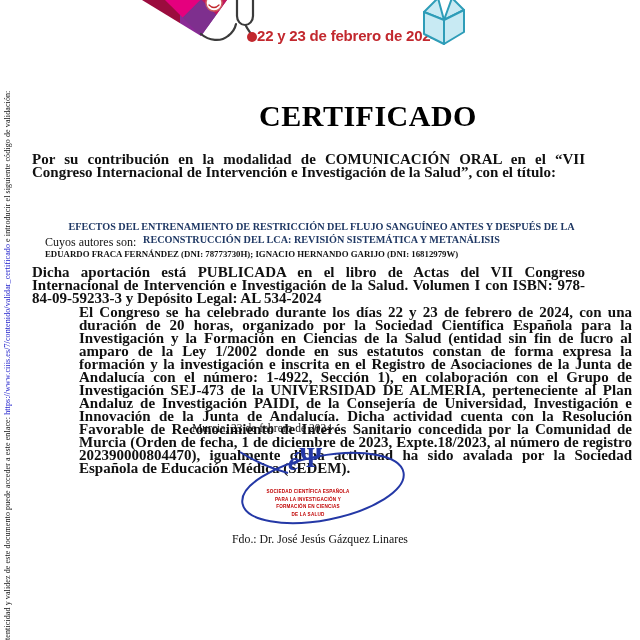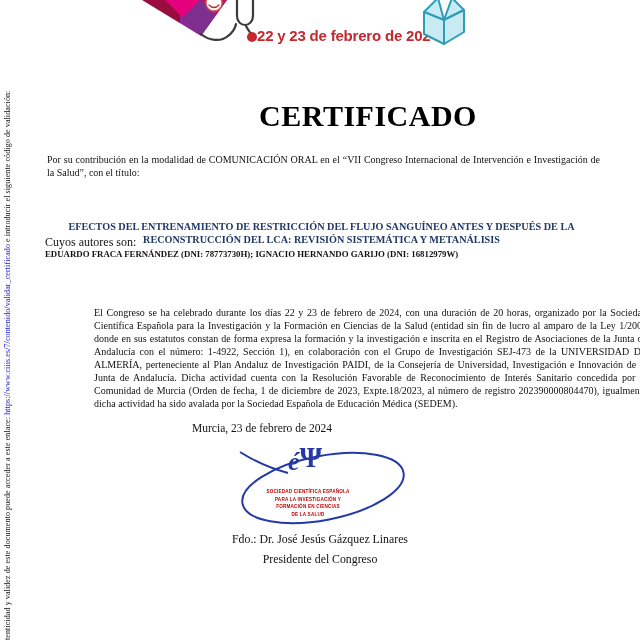--- a/index.html
+++ b/index.html
@@ -12,22 +12,22 @@
   .sidebar-text .link{color:#2222CC;text-decoration:none;cursor:pointer;}
   
   .heart-logo{position:absolute;left:135px;top:0;}
   .date-banner{position:absolute;left:257px;top:27px;
      font-family:"Liberation Sans", sans-serif;font-weight:bold;font-size:15px;
      letter-spacing:-0.2px;color:#C2282E;}
   .cube-logo{position:absolute;left:422px;top:0;}
   
   .cert-title{position:absolute;left:0;top:99px;width:640px;text-align:center;
      font-size:30px;font-weight:bold;letter-spacing:0.5px;color:#000;padding-left:48px;}
-  .para{position:absolute;left:47px;width:553px;font-size:10px;line-height:13px;
-     text-align:justify;color:#111;}
+  .para{position:absolute;left:32px;width:553px;font-size:15px;line-height:13px;
+     text-align:justify;color:#111;font-weight:bold;}
   .intro{top:153px;}
   .work-title{position:absolute;left:45px;top:192px;width:553px;text-align:center;
      font-size:10.2px;line-height:13px;font-weight:bold;color:#1F3864;margin-top:28px;}
   .authors-label{position:absolute;left:45px;top:235px;font-size:12px;color:#111;}
   .authors-line{position:absolute;left:45px;top:249px;width:553px;
      font-size:8.8px;font-weight:bold;color:#111;}
   .publication{top:266px;}
   .body-para{top:306px;margin-left:47px;}
   .place-date{position:absolute;left:0;top:422px;width:524px;text-align:center;
      font-size:11.5px;color:#111;}
@@ -104,20 +104,21 @@
 
   <div class="cert-title">CERTIFICADO</div>
 
   <div class="para intro">Por su contribución en la modalidad de COMUNICACIÓN ORAL en el “VII Congreso Internacional de Intervención e Investigación de la Salud”, con el título:</div>
 
   <div class="work-title">EFECTOS DEL ENTRENAMIENTO DE RESTRICCIÓN DEL FLUJO SANGUÍNEO ANTES Y DESPUÉS DE LA RECONSTRUCCIÓN DEL LCA: REVISIÓN SISTEMÁTICA Y METANÁLISIS</div>
 
   <div class="authors-label">Cuyos autores son:</div>
   <div class="authors-line">EDUARDO FRACA FERNÁNDEZ (DNI: 78773730H); IGNACIO HERNANDO GARIJO (DNI: 16812979W)</div>
 
+  <div class="para publication">Dicha aportación está PUBLICADA en el libro de Actas del VII Congreso Internacional de Intervención e Investigación de la Salud. Volumen I con ISBN: 978-84-09-59233-3 y Depósito Legal: AL 534-2024</div>
 
   <div class="para body-para">El Congreso se ha celebrado durante los días 22 y 23 de febrero de 2024, con una duración de 20 horas, organizado por la Sociedad Científica Española para la Investigación y la Formación en Ciencias de la Salud (entidad sin fin de lucro al amparo de la Ley 1/2002 donde en sus estatutos constan de forma expresa la formación y la investigación e inscrita en el Registro de Asociaciones de la Junta de Andalucía con el número: 1-4922, Sección 1), en colaboración con el Grupo de Investigación SEJ-473 de la UNIVERSIDAD DE ALMERÍA, perteneciente al Plan Andaluz de Investigación PAIDI, de la Consejería de Universidad, Investigación e Innovación de la Junta de Andalucía. Dicha actividad cuenta con la Resolución Favorable de Reconocimiento de Interés Sanitario concedida por la Comunidad de Murcia (Orden de fecha, 1 de diciembre de 2023, Expte.18/2023, al número de registro 202390000804470), igualmente dicha actividad ha sido avalada por la Sociedad Española de Educación Médica (SEDEM).</div>
 
   <div class="place-date">Murcia, 23 de febrero de 2024</div>
 
   <div class="sig-block">
     <svg class="sig-ellipse" width="185" height="92" viewBox="0 0 185 92">
       <g fill="none" stroke="#2438A6" stroke-width="2">
         <ellipse cx="95" cy="46" rx="82" ry="32" transform="rotate(-11 95 46)"></ellipse>
         <path d="M 12,10 C 28,20 44,27 60,31"></path>
@@ -129,16 +130,15 @@
     <div class="org-lines">
       <div>SOCIEDAD CIENTÍFICA ESPAÑOLA</div>
       <div>PARA LA INVESTIGACIÓN Y</div>
       <div>FORMACIÓN  EN CIENCIAS</div>
       <div>DE LA SALUD</div>
     </div>
   </div>
 
   <div class="signed-block">
     <div>Fdo.: Dr. José Jesús Gázquez Linares</div>
-    <div>Presidente del Congreso</div>
   </div>
 
 </div>
 
 </body></html>

